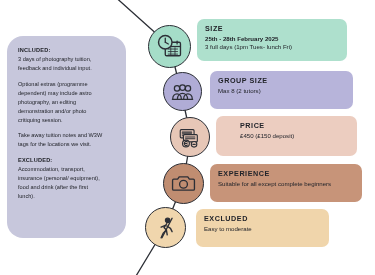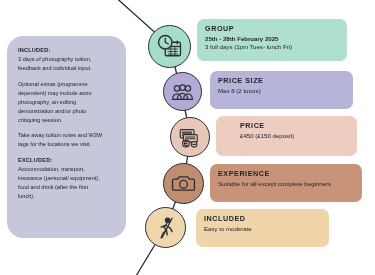--- a/index.html
+++ b/index.html
@@ -108,21 +108,21 @@
     <p>
       <span class="info-head">EXCLUDED:</span><br>
       <span>Accommodation, transport,</span><br>
       <span>insurance (personal/ equipment),</span><br>
       <span>food and drink (after the first</span><br>
       <span>lunch).</span>
     </p>
   </div>
 
   <div class="card card-dates">
-    <div class="c-title">GROUP</div>
+    <div class="c-title">SIZE</div>
     <div class="c-sub">25th - 28th February 2025</div>
     <div class="c-body">3 full days (1pm Tues- lunch Fri)</div>
   </div>
   <div class="icon-node node-dates">
     <svg width="27" height="27" viewBox="0 0 32 32">
       <rect x="11" y="11" width="18" height="16" rx="1.6" fill="none" stroke="#2c2f36" stroke-width="1.6"></rect>
       <line x1="11" y1="16" x2="29" y2="16" stroke="#2c2f36" stroke-width="1.5"></line>
       <line x1="15" y1="9.5" x2="15" y2="13" stroke="#2c2f36" stroke-width="1.5" stroke-linecap="round"></line>
       <line x1="25" y1="9.5" x2="25" y2="13" stroke="#2c2f36" stroke-width="1.5" stroke-linecap="round"></line>
       <g stroke="#2c2f36" stroke-width="1">
@@ -132,21 +132,21 @@
         <line x1="17.5" y1="17" x2="17.5" y2="26.5"></line>
         <line x1="22.5" y1="17" x2="22.5" y2="26.5"></line>
       </g>
       <circle cx="11" cy="11" r="8" fill="#a5ddc8" stroke="#2c2f36" stroke-width="1.7"></circle>
       <line x1="11" y1="6" x2="11" y2="11" stroke="#2c2f36" stroke-width="1.5" stroke-linecap="round"></line>
       <line x1="11" y1="11" x2="14.6" y2="13" stroke="#2c2f36" stroke-width="1.5" stroke-linecap="round"></line>
     </svg>
   </div>
 
   <div class="card card-group">
-    <div class="c-title">PRICE SIZE</div>
+    <div class="c-title">GROUP SIZE</div>
     <div class="c-body">Max 8 (2 tutors)</div>
   </div>
   <div class="icon-node node-group">
     <svg width="25" height="25" viewBox="0 0 32 32">
       <g fill="none" stroke="#2c2f36" stroke-width="1.6">
         <circle cx="9" cy="12" r="3.4"></circle>
         <circle cx="16" cy="11" r="3.6"></circle>
         <circle cx="23" cy="12" r="3.4"></circle>
         <path d="M3.5 25.5c0-4 2.6-6.6 5.5-6.6s5.5 2.6 5.5 6.6"></path>
         <path d="M17.5 25.5c0-4 2.6-6.6 5.5-6.6s5.5 2.6 5.5 6.6"></path>
@@ -186,21 +186,21 @@
   <div class="icon-node node-exp">
     <svg width="25" height="25" viewBox="0 0 32 32">
       <g fill="none" stroke="#2c2f36" stroke-width="1.7" stroke-linejoin="round">
         <path d="M3.5 10.5h5l2-3h11l2 3h5a1.5 1.5 0 0 1 1.5 1.5v11a1.5 1.5 0 0 1-1.5 1.5H3.5A1.5 1.5 0 0 1 2 23V12a1.5 1.5 0 0 1 1.5-1.5z"></path>
         <circle cx="16" cy="17" r="5"></circle>
       </g>
     </svg>
   </div>
 
   <div class="card card-fit">
-    <div class="c-title">INCLUDED</div>
+    <div class="c-title">EXCLUDED</div>
     <div class="c-body">Easy to moderate</div>
   </div>
   <div class="icon-node node-fit">
     <svg width="26" height="26" viewBox="0 0 32 32">
       <g fill="none" stroke="#2c2f36" stroke-width="1.7" stroke-linecap="round" stroke-linejoin="round">
         <circle cx="18" cy="6.5" r="2.6" fill="#2c2f36"></circle>
         <path d="M17 10.5l-3.5 5 3 3 1 6"></path>
         <path d="M16.5 18.5l-4 4-2.5 5.5"></path>
         <path d="M14.5 13l-4.5 2"></path>
         <path d="M17 13.5l4.5 3 2 4"></path>

